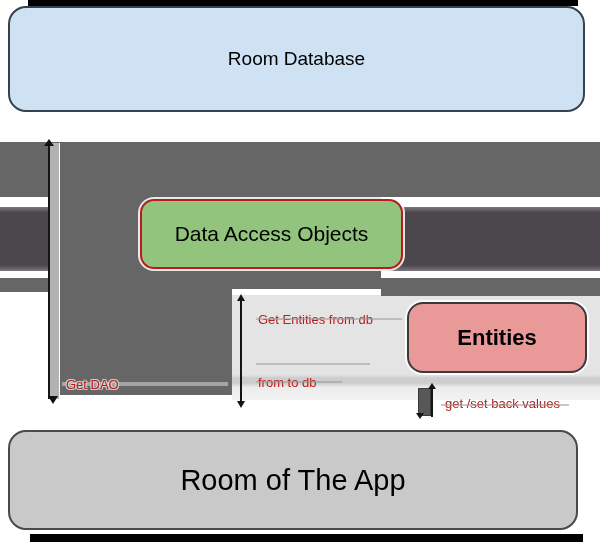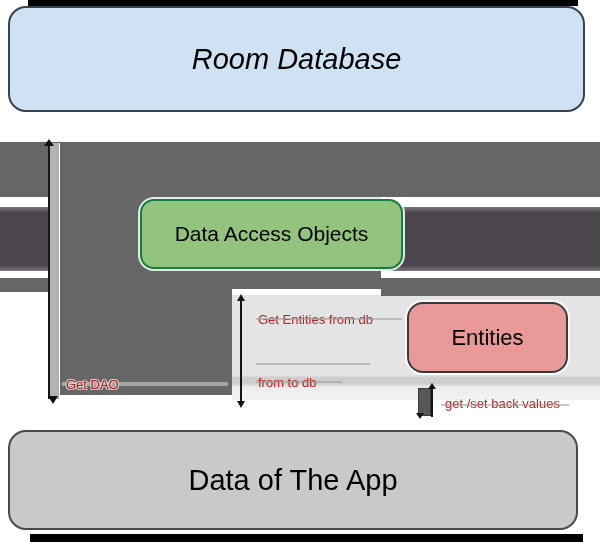--- a/index.html
+++ b/index.html
@@ -42,27 +42,27 @@
   
   #exchange-line{left:240px;top:299px;width:2px;height:103px;background:#141414;}
   #exchange-head-up{left:237px;top:294px;
     border-left:4px solid transparent;border-right:4px solid transparent;border-bottom:7px solid #141414;}
   #exchange-head-down{left:237px;top:401px;
     border-left:4px solid transparent;border-right:4px solid transparent;border-top:7px solid #141414;}
 
   
   .node{display:flex;align-items:center;justify-content:center;text-align:center;box-sizing:border-box;}
   #node-room{left:8px;top:6px;width:577px;height:106px;background:#cfe2f3;
-             border:2px solid #36424d;border-radius:18px;font-size:29px;font-style:italic;}
+             border:2px solid #36424d;border-radius:18px;font-size:19px;}
   #node-dao{left:140px;top:199px;width:263px;height:70px;background:#93c47d;
-            border:2px solid #15803d;border-radius:14px;font-size:21px;
+            border:2px solid #b91c1c;border-radius:14px;font-size:21px;
             box-shadow:0 0 0 2px rgba(255,255,255,.85);}
-  #node-entities{left:407px;top:302px;width:161px;height:71px;background:#ea9999;
+  #node-entities{left:407px;top:302px;width:180px;height:71px;background:#ea9999;
             border:2px solid #3a3a3a;border-radius:16px;font-size:22px;
-            box-shadow:0 0 0 2px rgba(255,255,255,.8);}
+            box-shadow:0 0 0 2px rgba(255,255,255,.8);font-weight:bold;}
   #node-rest{left:8px;top:430px;width:570px;height:100px;background:#c9c9c9;
              border:2px solid #4a4a4a;border-radius:18px;font-size:29px;}
 
   
   .small-label{font-size:13px;line-height:18px;color:#b91c1c;white-space:nowrap;}
   #lbl-get-entities{left:258px;top:311px;}
   #lbl-persist{left:258px;top:356px;}
   #lbl-get-dao{left:66px;top:376px;color:#b91c1c;
     text-shadow:-1px -1px 0 #cfcfcf,1px -1px 0 #cfcfcf,-1px 1px 0 #cfcfcf,1px 1px 0 #cfcfcf;}
   #lbl-get-set{left:445px;top:395px;}
@@ -110,21 +110,21 @@
   <div class="abs node" id="node-room">
     <span>Room Database</span>
   </div>
   <div class="abs node" id="node-dao">
     <span>Data Access Objects</span>
   </div>
   <div class="abs node" id="node-entities">
     <span>Entities</span>
   </div>
   <div class="abs node" id="node-rest">
-    <span>Data of The App</span>
+    <span>Room of The App</span>
   </div>
 
   <div class="abs artifact" id="streak-get-dao"></div>
   <div class="abs small-label" id="lbl-get-dao">Get DAO</div>
 
   <div class="abs small-label" id="lbl-get-entities">Get Entities from db</div>
   <div class="abs artifact" id="streak-get-entities"></div>
 
   <div class="abs small-label" id="lbl-persist">
     <br>

